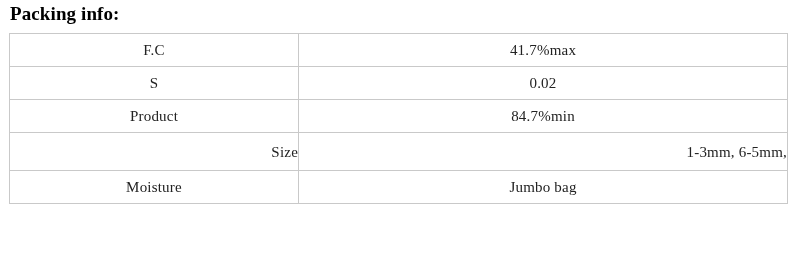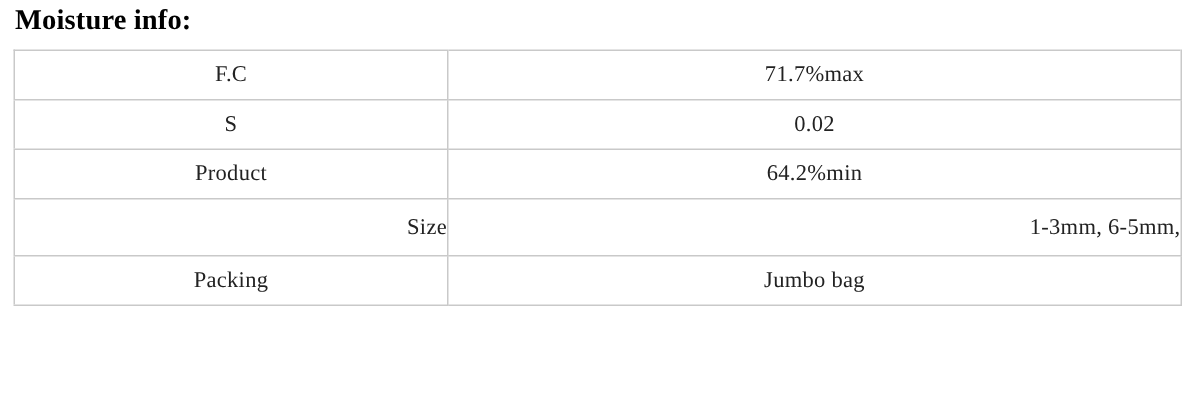--- a/index.html
+++ b/index.html
@@ -69,54 +69,54 @@
   }
   td.cell-value {
     letter-spacing: 0.2px;
   }
 </style>
 </head>
 <body>
 
 <div class="page">
 
-  <div class="page-title">Moisture info:</div>
+  <div class="page-title">Packing info:</div>
 
   <div class="spec-table-wrap">
     <table class="spec-table">
       <colgroup>
         <col class="c-label">
         <col class="c-value">
       </colgroup>
       <tbody>
 
         <tr>
           <td class="cell-label">F.C</td>
-          <td class="cell-value">71.7%max</td>
+          <td class="cell-value">41.7%max</td>
         </tr>
 
         <tr>
           <td class="cell-label">S</td>
           <td class="cell-value">0.02</td>
         </tr>
 
         <tr>
           <td class="cell-label">Product</td>
-          <td class="cell-value">64.2%min</td>
+          <td class="cell-value">84.7%min</td>
         </tr>
 
 
 
         <tr class="row-tall">
           <td class="cell-label">Size</td>
           <td class="cell-value">1-3mm, 6-5mm,</td>
         </tr>
 
         <tr>
-          <td class="cell-label">Packing</td>
+          <td class="cell-label">Moisture</td>
           <td class="cell-value">Jumbo bag</td>
         </tr>
 
       </tbody>
     </table>
   </div>
 
 </div>
 
 </body></html>

